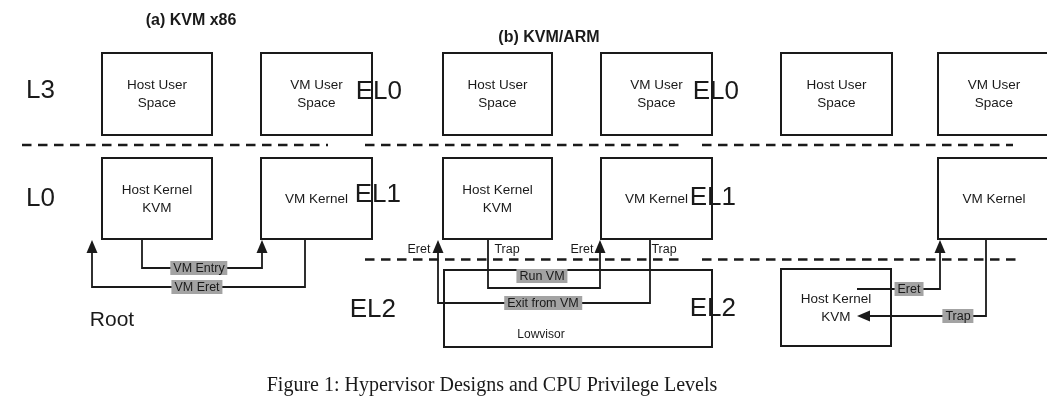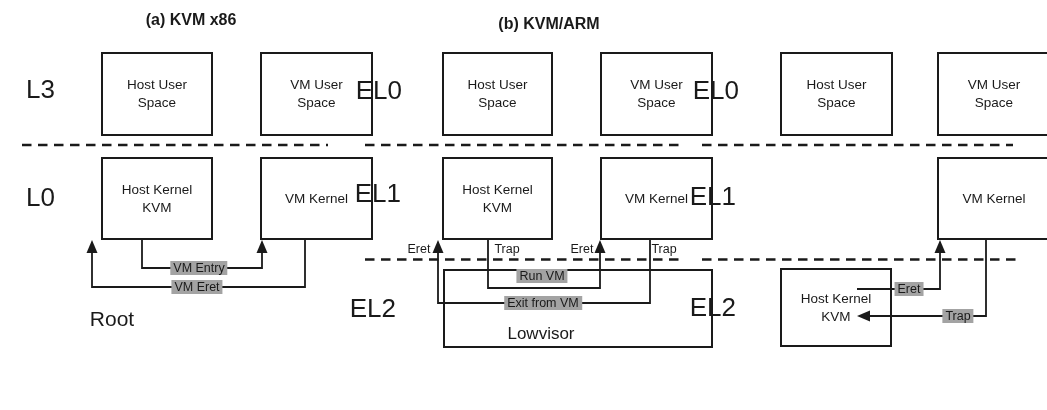--- a/index.html
+++ b/index.html
@@ -28,21 +28,21 @@
     position:absolute;z-index:3;transform:translate(-50%,-50%);
     font-size:12.5px;white-space:nowrap;
   }
   .alabel.bg{background:#a3a3a3;padding:0 3px;}
   .mode{
     position:absolute;z-index:3;transform:translate(-50%,-50%);
     font-size:21px;white-space:nowrap;
   }
   .lowvisor-label{
     position:absolute;z-index:3;transform:translate(-50%,-50%);
-    font-size:17px;white-space:nowrap;
+    font-size:12px;white-space:nowrap;
   }
   .caption{
     position:absolute;z-index:3;transform:translateX(-50%);
     font-family:"Liberation Serif","DejaVu Serif",serif;font-size:20px;white-space:nowrap;
   }
 </style>
 </head>
 <body>
 
 <div class="stage">
@@ -81,21 +81,21 @@
 Space</div>
   <div class="box" style="left:65px;top:157px;width:112px;height:83px;">Host Kernel
 KVM</div>
   <div class="box" style="left:224px;top:157px;width:113px;height:83px;">VM Kernel</div>
 
   <div class="alabel bg" style="left:199px;top:268px;">VM Entry</div>
   <div class="alabel bg" style="left:197px;top:287px;">VM Eret</div>
 
   <div class="mode" style="left:112px;top:319px;">Root</div>
 
-  <div class="ptitle" style="left:549px;top:15px;text-align:center;">(b) KVM/ARM</div>
+  <div class="ptitle" style="left:549px;top:28px;text-align:center;">(b) KVM/ARM</div>
 
   <div class="lvl" style="left:402px;top:90px;">EL0</div>
   <div class="lvl" style="left:401px;top:193px;">EL1</div>
   <div class="lvl" style="left:396px;top:308px;">EL2</div>
 
   <div class="box" style="left:406px;top:52px;width:111px;height:84px;">Host User
 Space</div>
   <div class="box" style="left:564px;top:52px;width:113px;height:84px;">VM User
 Space</div>
   <div class="box" style="left:406px;top:157px;width:111px;height:83px;">Host Kernel
@@ -122,14 +122,15 @@
 Space</div>
   <div class="box" style="left:901px;top:52px;width:114px;height:84px;">VM User
 Space</div>
   <div class="box" style="left:901px;top:157px;width:114px;height:83px;">VM Kernel</div>
   <div class="box" style="left:744px;top:268px;width:112px;height:79px;">Host Kernel
 KVM</div>
 
   <div class="alabel bg" style="left:909px;top:289px;">Eret</div>
   <div class="alabel bg" style="left:958px;top:316px;">Trap</div>
 
+  <div class="caption" style="left:492px;top:373px;">Figure 1: Hypervisor Designs and CPU Privilege Levels</div>
 
 </div>
 
 </body></html>

